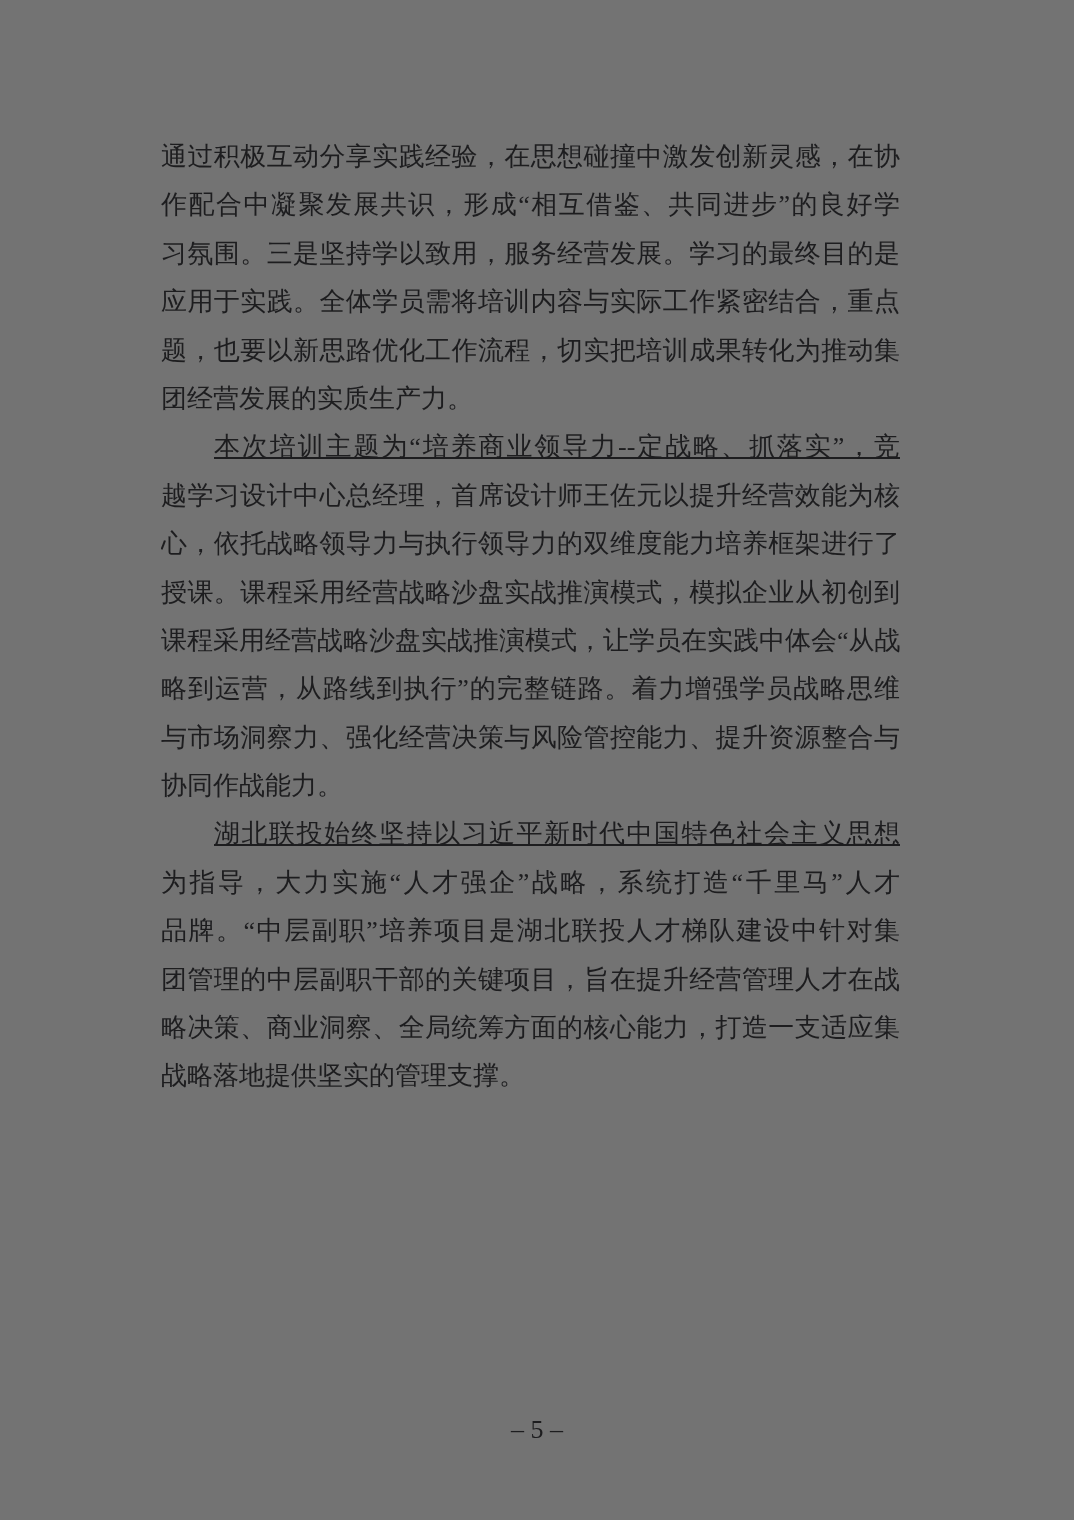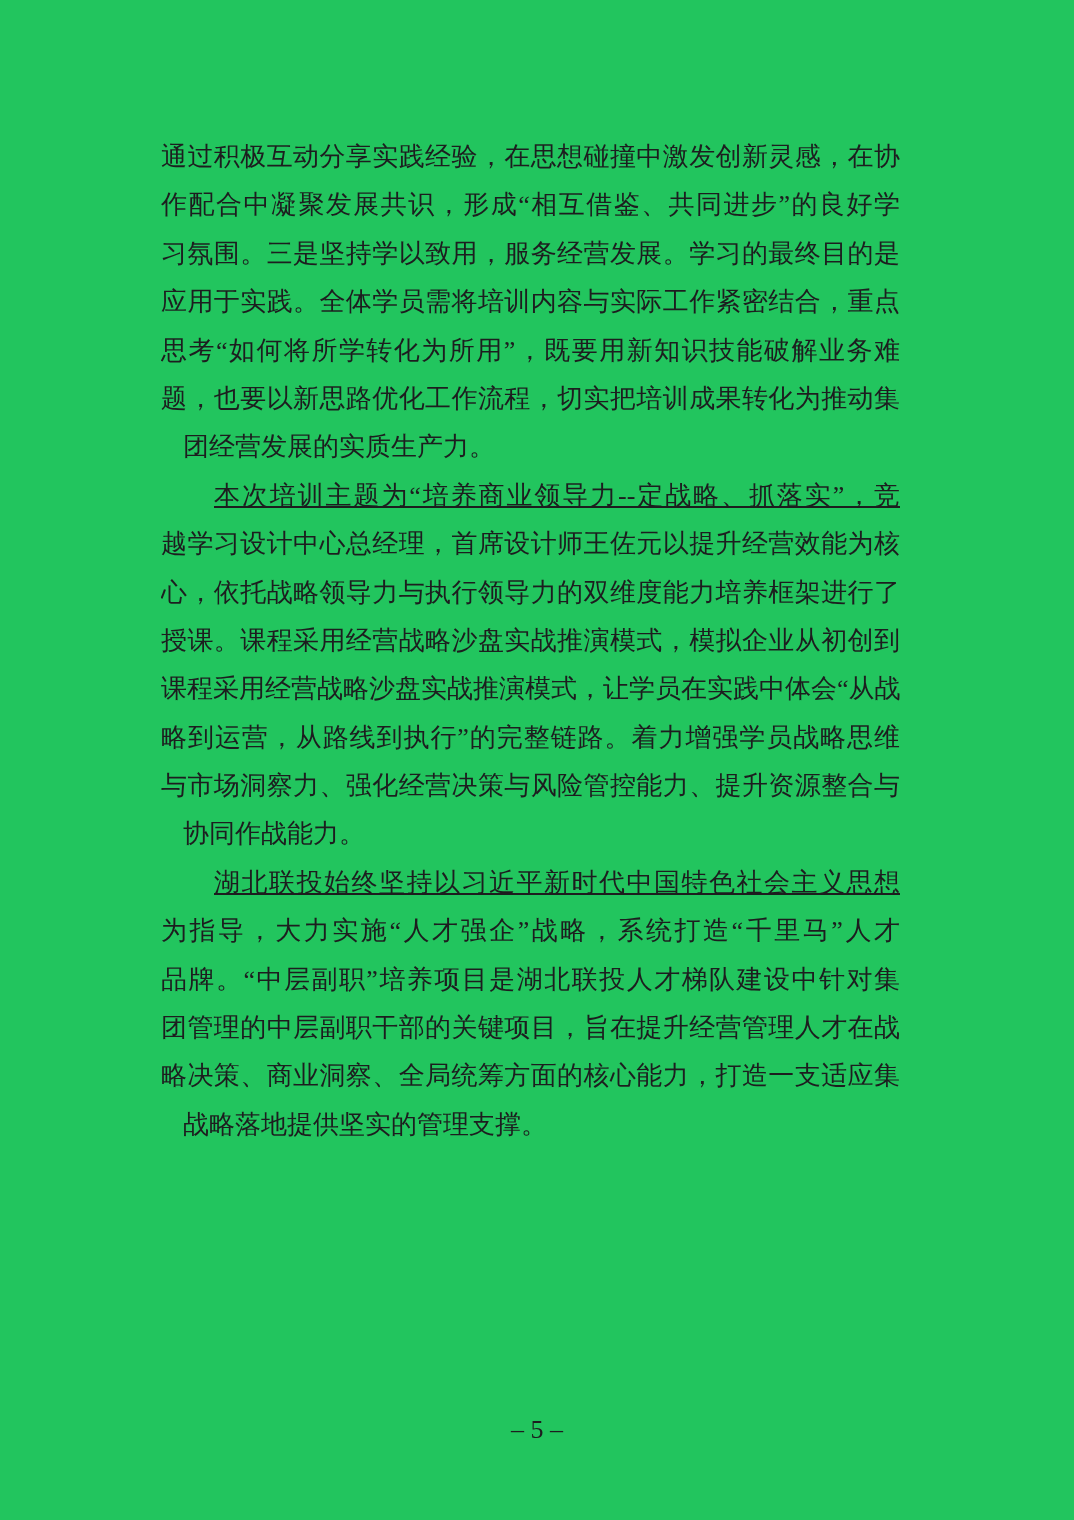--- a/index.html
+++ b/index.html
@@ -2,21 +2,21 @@
 <html><head>
 <meta charset="utf-8">
 <style>
   * { box-sizing: border-box; margin: 0; padding: 0; }
   html, body { background: #e9e9e9; }
   .doc {
     position: relative;
     width: 1074px;
     height: 1520px;
     margin: 0 auto;
-    background: #22c55e;
+    background: #737373;
     color: #1d1d1f;
     font-family: "Liberation Serif", "DejaVu Serif", serif;
     overflow: hidden;
   }
   .text-block {
     position: absolute;
     left: 161px;
     top: 133px;
     width: 739px;
   }
@@ -30,21 +30,20 @@
     text-align-last: justify;
     overflow: hidden;
   }
   .line.indent {
     padding-left: 53px;
     text-decoration: underline;
   }
   .line.para-end {
     text-align: left;
     text-align-last: left;
-    margin-left: 22px;
   }
   .footer {
     position: absolute;
     top: 1408px;
     left: 0;
     width: 100%;
     height: 44px;
     line-height: 44px;
     text-align: center;
     font-size: 26px;
@@ -55,21 +54,20 @@
 <body>
 
 <div class="doc">
   <div class="text-block">
 
     <div class="paragraph">
       <div class="line">通过积极互动分享实践经验，在思想碰撞中激发创新灵感，在协</div>
       <div class="line">作配合中凝聚发展共识，形成“相互借鉴、共同进步”的良好学</div>
       <div class="line">习氛围。三是坚持学以致用，服务经营发展。学习的最终目的是</div>
       <div class="line">应用于实践。全体学员需将培训内容与实际工作紧密结合，重点</div>
-      <div class="line">思考“如何将所学转化为所用”，既要用新知识技能破解业务难</div>
       <div class="line">题，也要以新思路优化工作流程，切实把培训成果转化为推动集</div>
       <div class="line para-end">团经营发展的实质生产力。</div>
     </div>
 
     <div class="paragraph">
       <div class="line indent">本次培训主题为“培养商业领导力--定战略、抓落实”，竞</div>
       <div class="line">越学习设计中心总经理，首席设计师王佐元以提升经营效能为核</div>
       <div class="line">心，依托战略领导力与执行领导力的双维度能力培养框架进行了</div>
       <div class="line">授课。课程采用经营战略沙盘实战推演模式，模拟企业从初创到</div>
       <div class="line">课程采用经营战略沙盘实战推演模式，让学员在实践中体会“从战</div>

